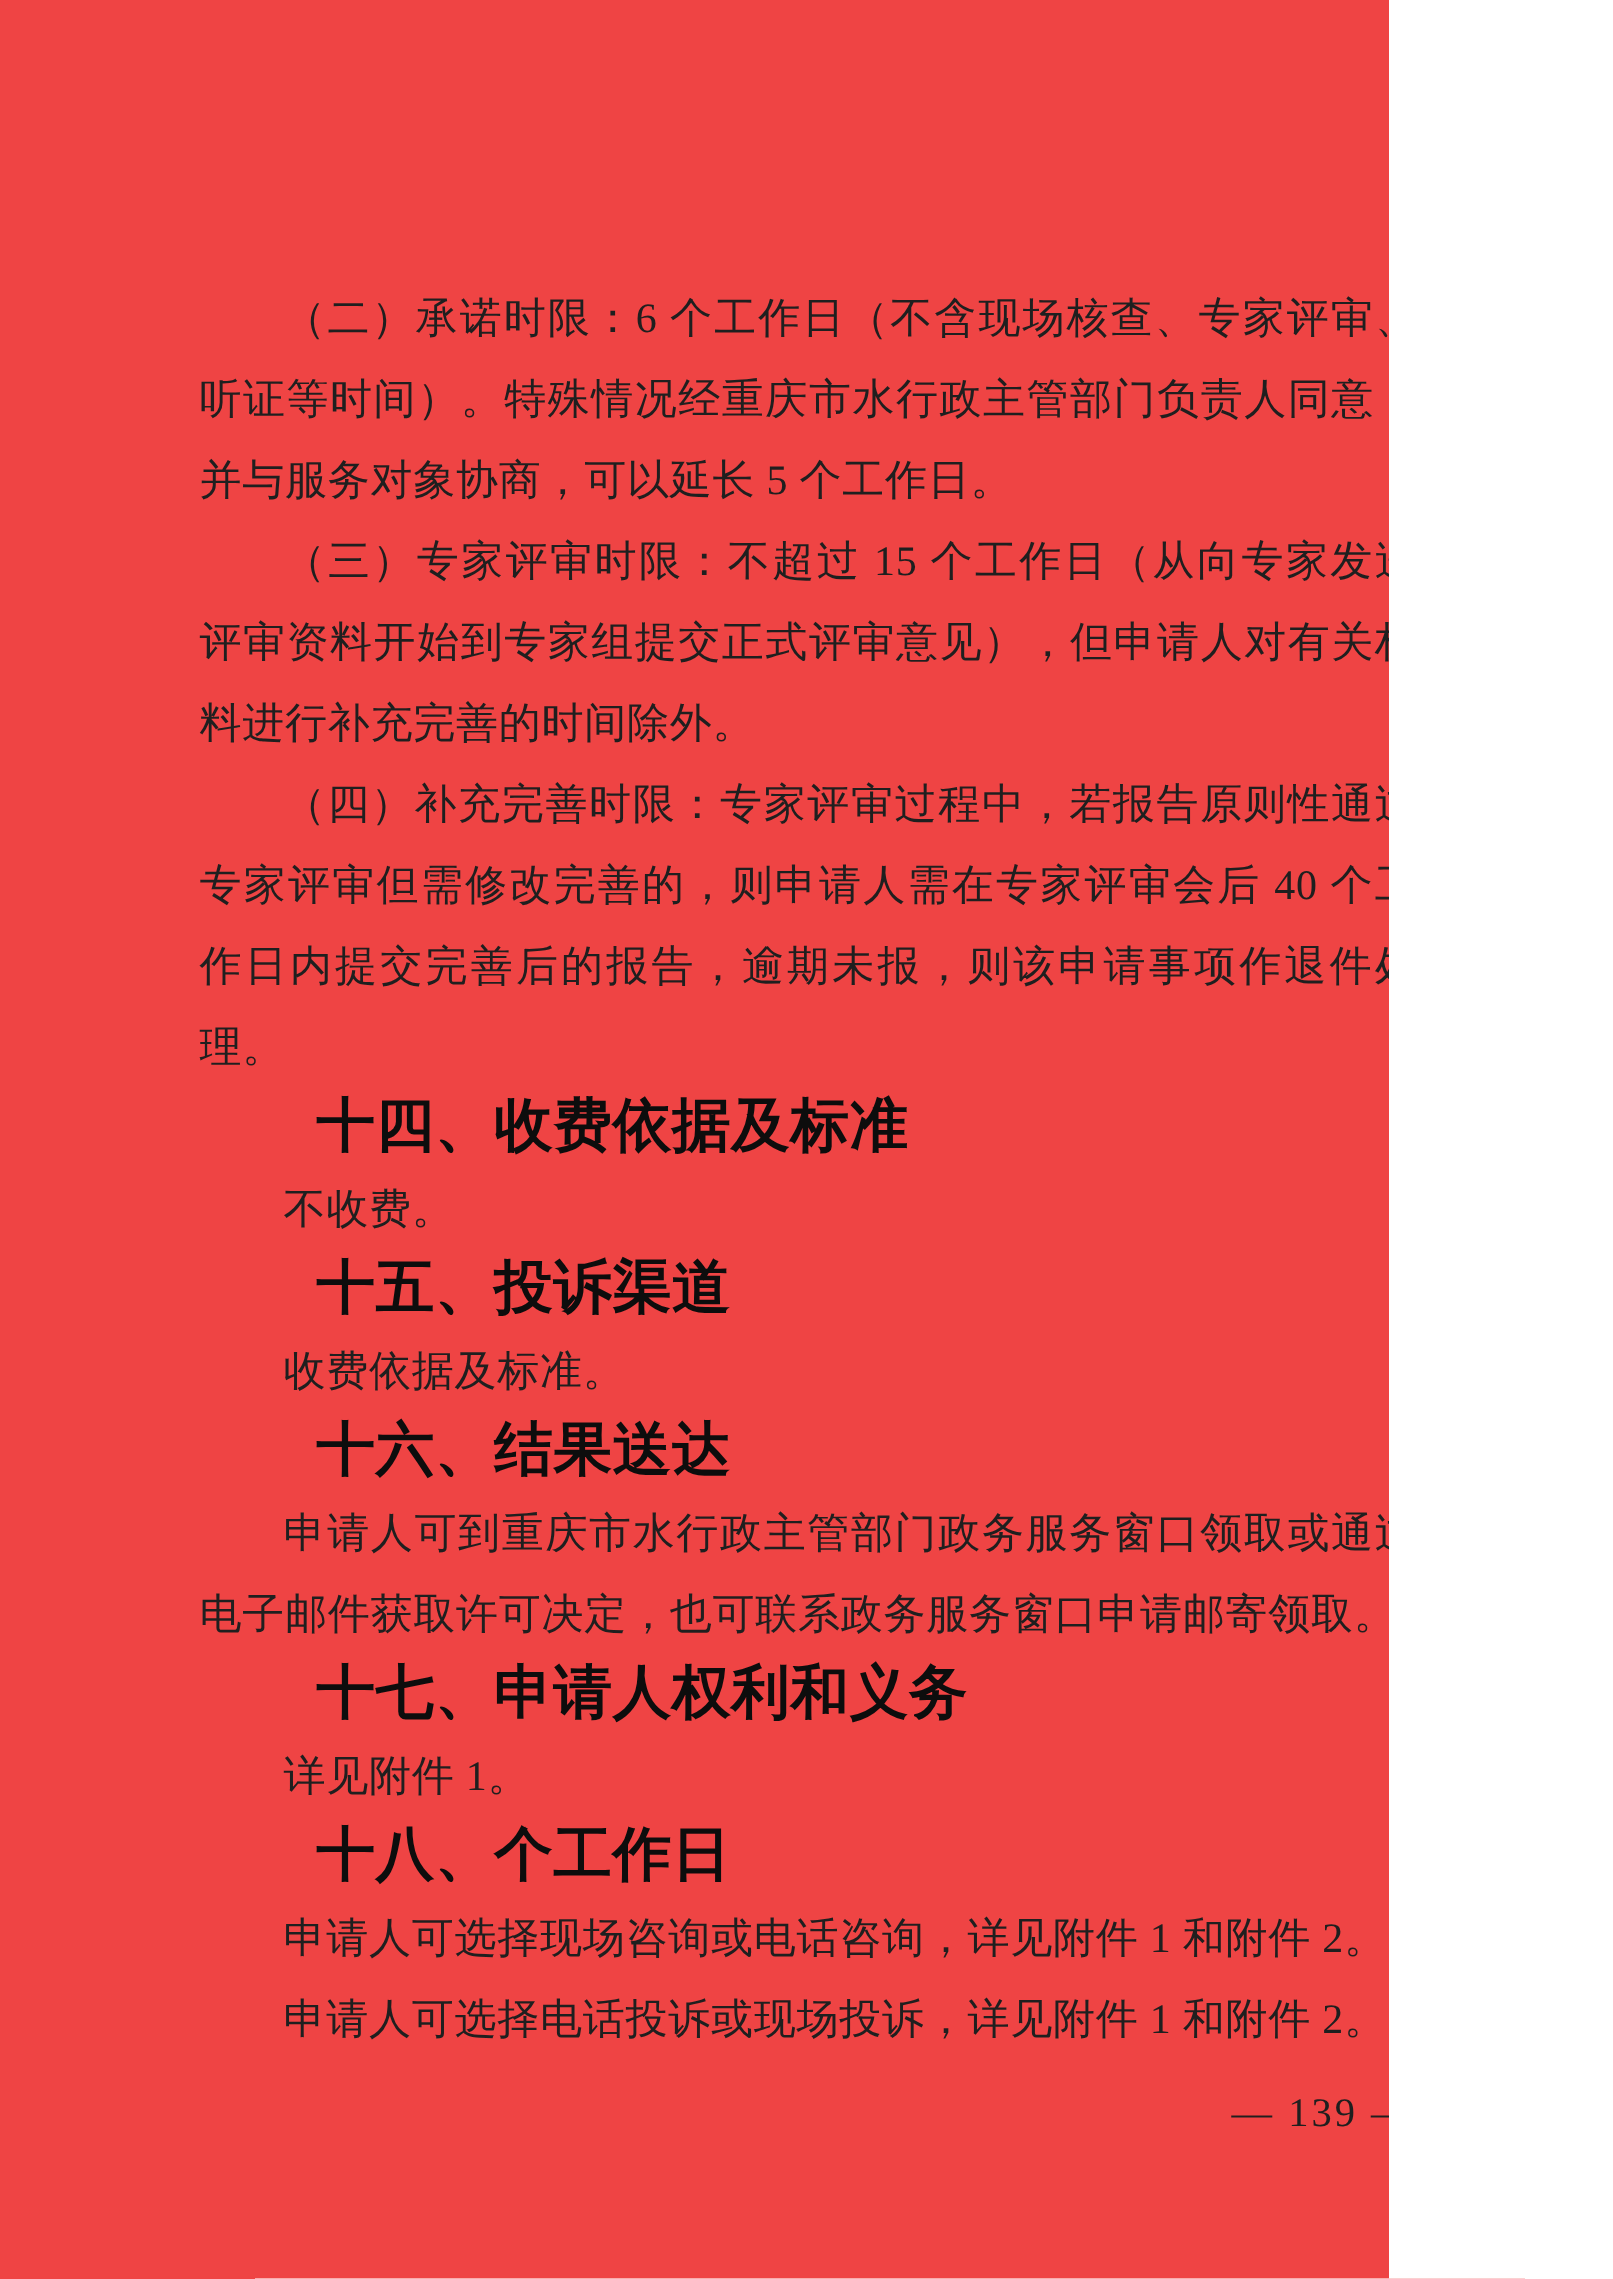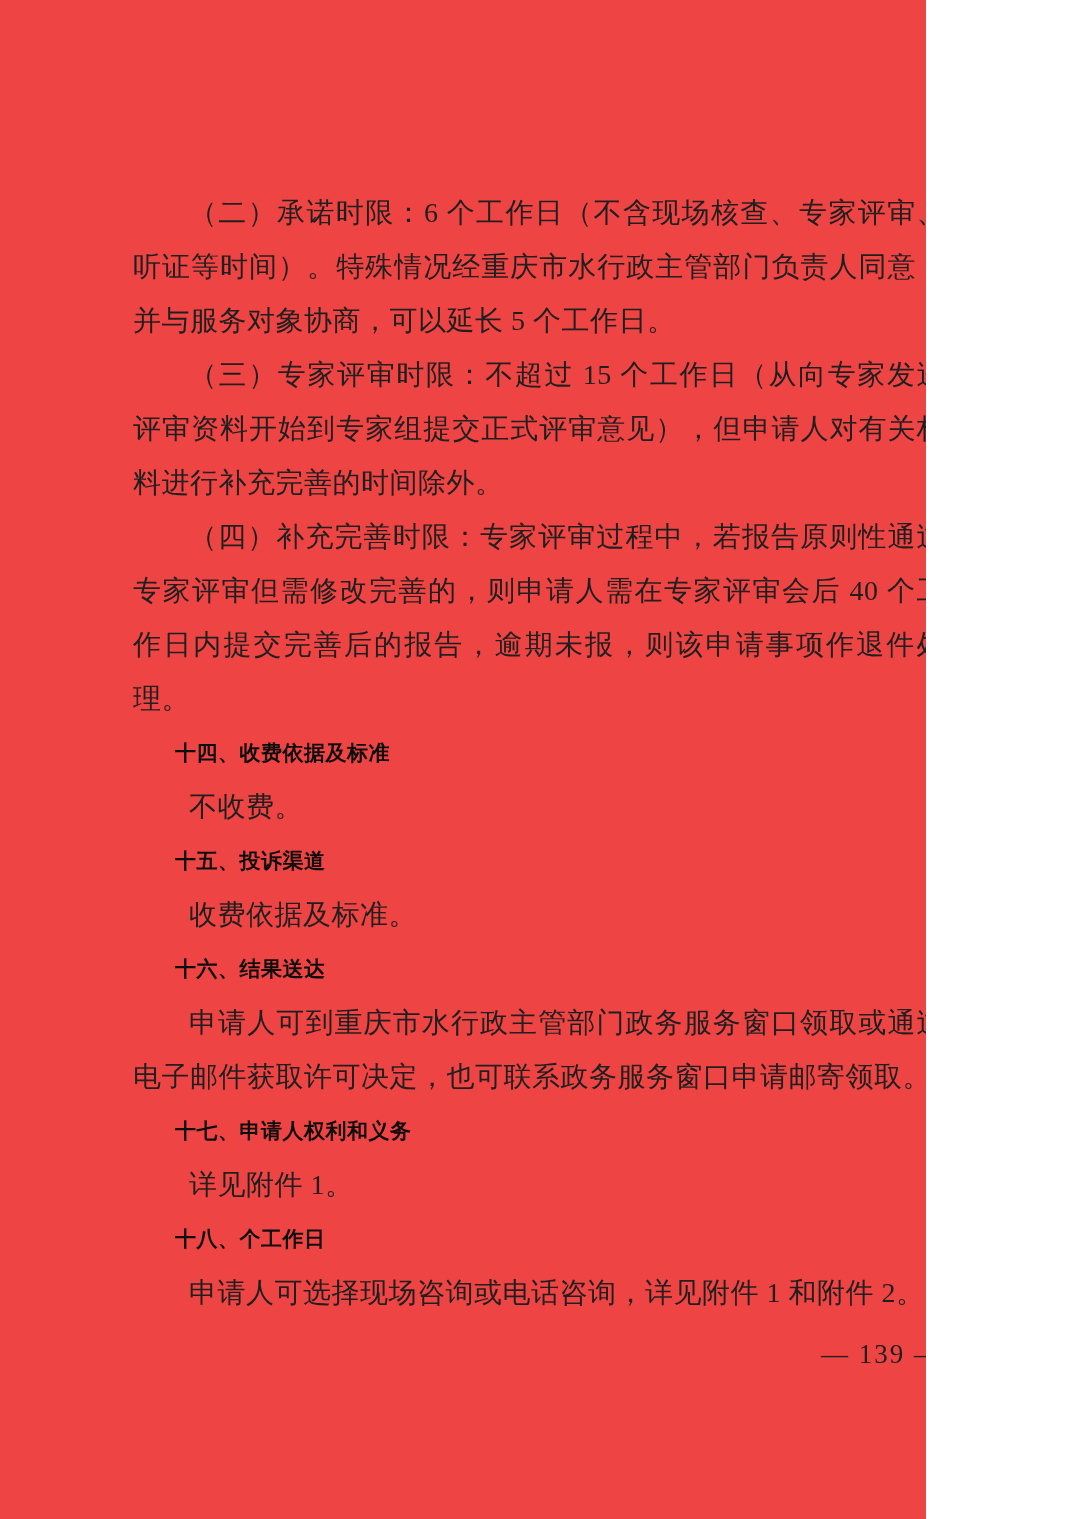--- a/index.html
+++ b/index.html
@@ -27,22 +27,22 @@
     font-size: 28px;
     line-height: 54px;
     color: #1f1f1f;
     text-align: justify;
     text-indent: 2em;
     word-break: break-all;
     letter-spacing: 0.5px;
   }
   .heading {
     margin: 0;
-    font-family: Liberation Sans, sans-serif;
-    font-size: 21px;
+    font-family: Liberation Mono, monospace;
+    font-size: 39px;
     line-height: 54px;
     font-weight: bold;
     color: #0d0d0d;
     text-indent: 2em;
     letter-spacing: 0.5px;
   }
   .page-number {
     margin-top: 14px;
     padding-right: 2px;
     font-family: "Liberation Serif", "DejaVu Serif", serif;
@@ -73,17 +73,18 @@
 
     <h2 class="heading">十六、结果送达</h2>
     <p class="para">申请人可到重庆市水行政主管部门政务服务窗口领取或通过电子邮件获取许可决定，也可联系政务服务窗口申请邮寄领取。</p>
 
     <h2 class="heading">十七、申请人权利和义务</h2>
     <p class="para">详见附件 1。</p>
 
     <h2 class="heading">十八、个工作日</h2>
     <p class="para">申请人可选择现场咨询或电话咨询，详见附件 1 和附件 2。</p>
 
+    <p class="para">申请人可选择电话投诉或现场投诉，详见附件 1 和附件 2。</p>
 
     <div class="page-number">— 139 —</div>
 
   </div>
 </div>
 
 </body></html>

